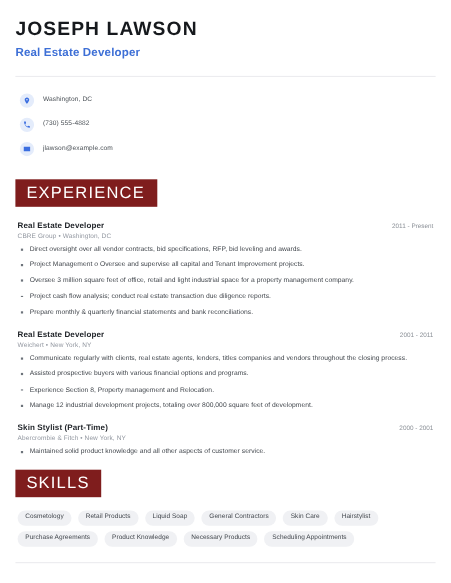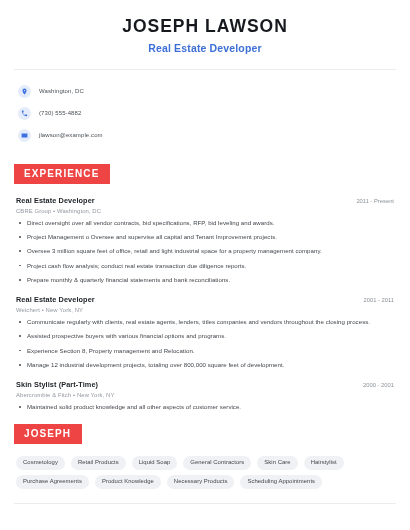--- a/index.html
+++ b/index.html
@@ -19,21 +19,20 @@
     width: 410px;
     height: 530px;
     box-sizing: border-box;
     padding: 0 14px;
     position: relative;
   }
 
   
   .header {
     padding-top: 16px;
-    text-align: center;
   }
   .full-name {
     font-size: 17.5px;
     font-weight: bold;
     letter-spacing: 1.0px;
     color: #16191d;
     line-height: 1.2;
   }
   .job-title {
     margin-top: 5px;
@@ -75,24 +74,24 @@
   .contact-text {
     font-size: 6px;
     color: #4a5056;
     letter-spacing: 0.1px;
   }
 
   
   .section { margin-top: 12px; }
   .section-badge {
     display: inline-block;
-    background: #ef4444;
+    background: #7f1d1d;
     color: #ffffff;
-    font-size: 10px;
-    font-weight: bold;
+    font-size: 15px;
+    font-weight: normal;
     letter-spacing: 1.1px;
     padding: 5px 11px 5px 10px;
     line-height: 1;
   }
 
   
   .exp-list { padding: 0 2px; }
   .job { margin-top: 11px; }
   .job:first-child { margin-top: 12px; }
   .job-head {
@@ -247,21 +246,21 @@
         <div class="job-company">Abercrombie &amp; Fitch  •  New York, NY</div>
         <ul class="bullets">
           <li>Maintained solid product knowledge and all other aspects of customer service.</li>
         </ul>
       </div>
 
     </div>
   </div>
 
   <div class="section">
-    <span class="section-badge">JOSEPH</span>
+    <span class="section-badge">SKILLS</span>
 
     <div class="skills-wrap">
       <div class="tags">
         <span class="tag">Cosmetology</span>
         <span class="tag">Retail Products</span>
         <span class="tag">Liquid Soap</span>
         <span class="tag">General Contractors</span>
         <span class="tag">Skin Care</span>
         <span class="tag">Hairstylist</span>
         <span class="tag">Purchase Agreements</span>

